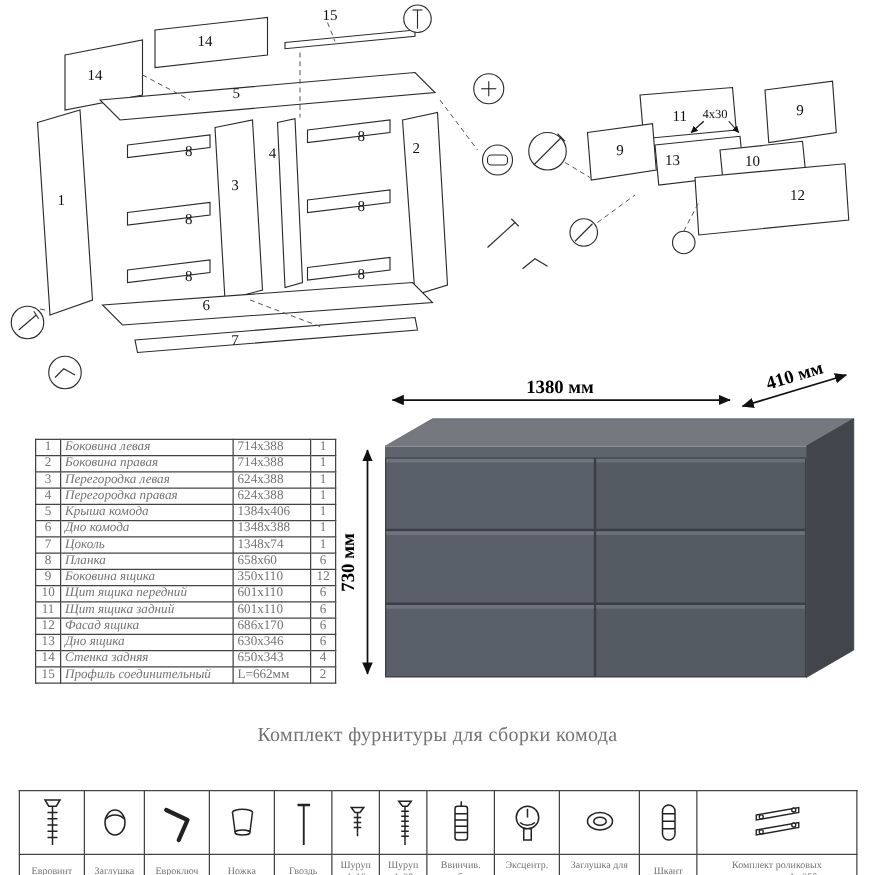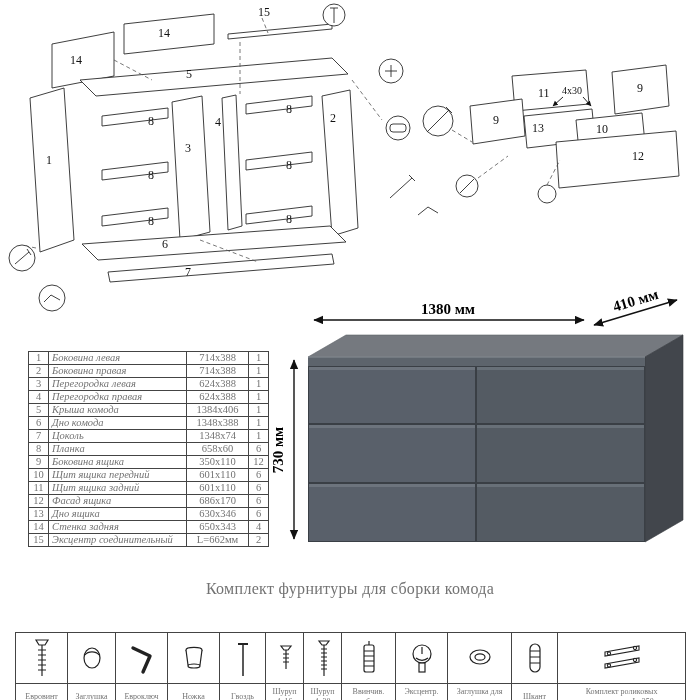--- a/index.html
+++ b/index.html
@@ -9,21 +9,21 @@
   .dg{position:absolute;left:0;top:0;}
   .dg text{font-family:"Liberation Serif",serif;font-size:12px;fill:#111;stroke:none;}
   .dg text.sm{font-size:10px;}
   .rd{position:absolute;left:270px;top:290px;}
   .rd text.dim{font-family:"Liberation Serif",serif;font-size:15px;font-weight:bold;fill:#000;stroke:none;}
   .parts-table{position:absolute;left:28px;top:351px;border-collapse:collapse;
         font-size:10.5px;line-height:1;}
   .parts-table td{border:1px solid #444;padding:0 3px;height:12px;white-space:nowrap;}
   .c-num{width:13px;text-align:center;}
   .c-name{width:131px;text-align:left;font-style:italic;}
-  .c-size{width:55px;text-align:center;margin-top:48px;}
+  .c-size{width:55px;margin-top:48px;}
   .c-qty{width:13px;text-align:center;}
   .hw-title{position:absolute;left:0;top:580px;width:700px;text-align:center;
         font-size:16px;letter-spacing:.3px;}
   .hw-table{position:absolute;left:15px;top:632px;width:670px;border-collapse:collapse;
         table-layout:fixed;}
   .hw-table td{border:1px solid #444;text-align:center;vertical-align:middle;padding:0;}
   .hw-table .icon-row td{height:50px;}
   .hw-table .name-row td{height:23px;font-size:8px;line-height:1.15;padding:1px;}
   .hw-table .qty-row td{height:15px;font-size:14px;}
   .hwicon{display:inline-block;vertical-align:middle;}
@@ -216,21 +216,21 @@
           <td class="c-qty">6</td>
         </tr>
       <tr>
           <td class="c-num">14</td>
           <td class="c-name">Стенка задняя</td>
           <td class="c-size">650x343</td>
           <td class="c-qty">4</td>
         </tr>
       <tr>
           <td class="c-num">15</td>
-          <td class="c-name">Эксцентр соединительный</td>
+          <td class="c-name">Профиль соединительный</td>
           <td class="c-size">L=662мм</td>
           <td class="c-qty">2</td>
         </tr>
     </tbody>
   </table>
 
   <svg class="rd" width="430" height="272" viewBox="0 0 430 272">
     <defs>
       <marker id="dimA" markerWidth="9" markerHeight="8" refX="6.5" refY="3" orient="auto-start-reverse">
         <path d="M0,0 L7,3 L0,6 z" fill="#111"></path>

